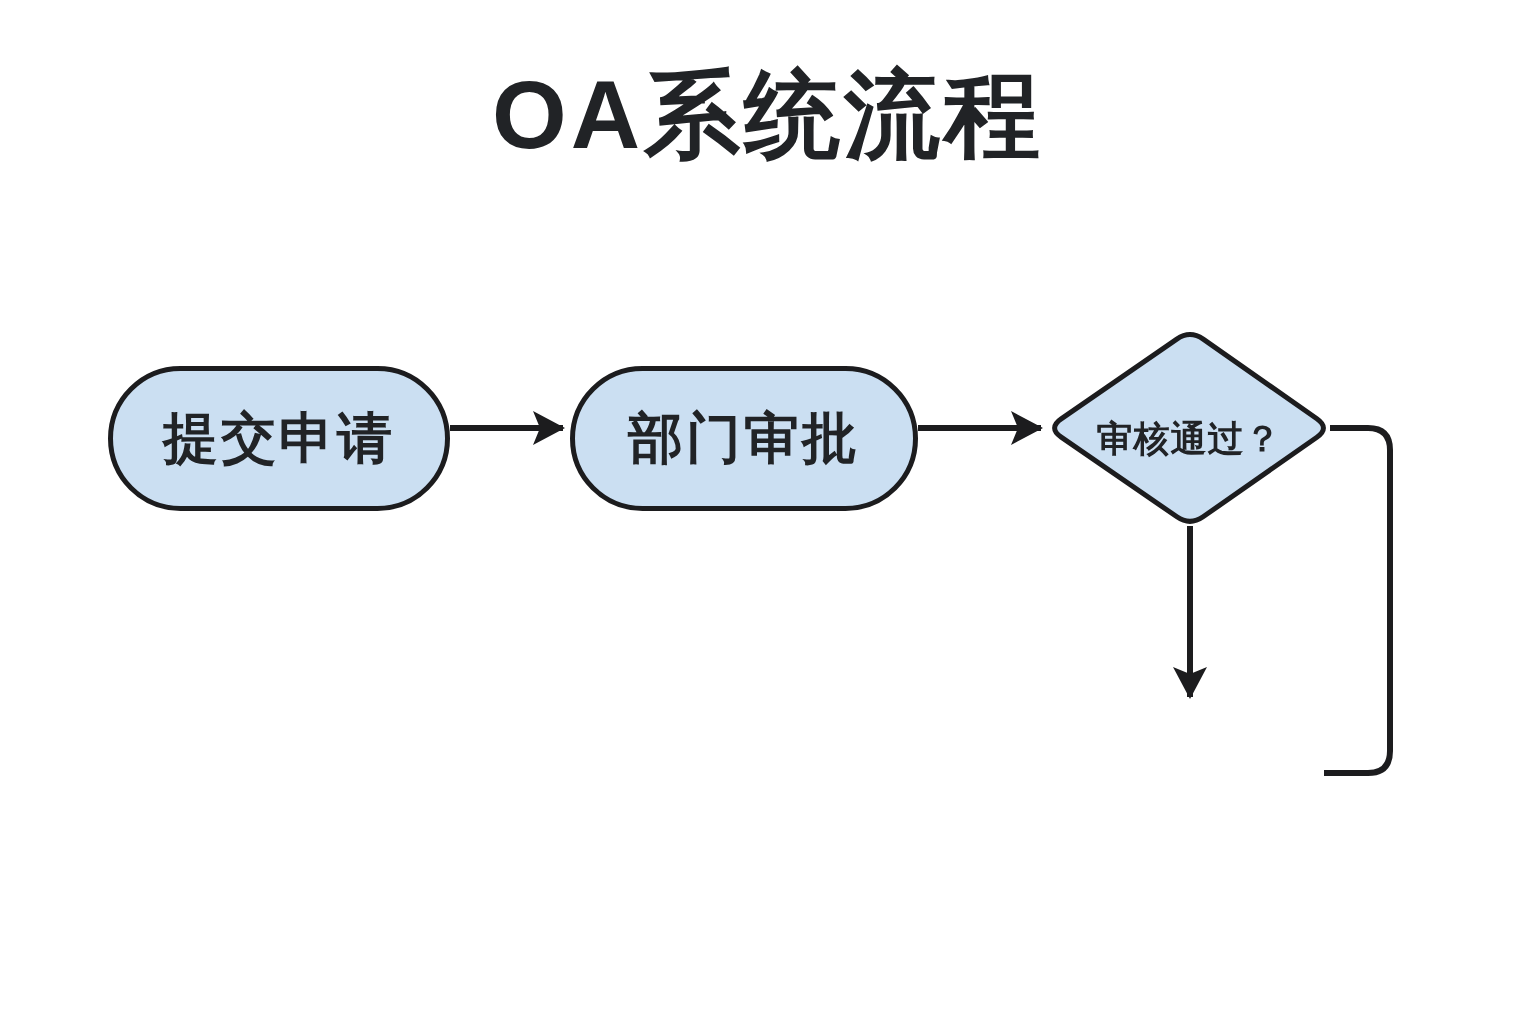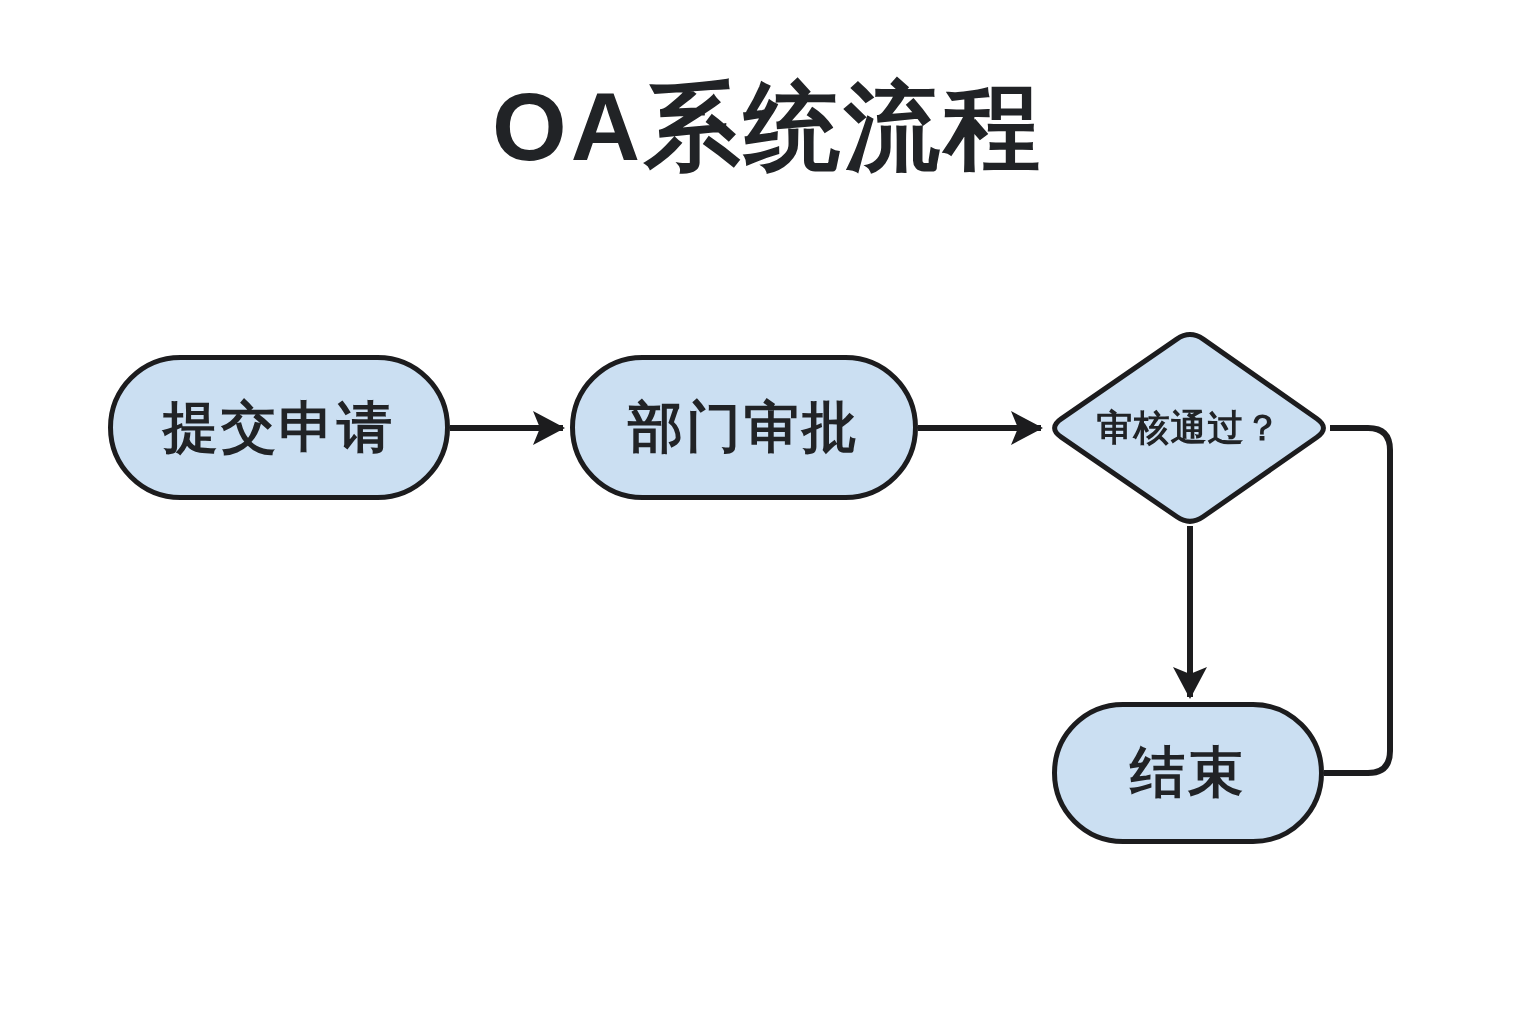--- a/index.html
+++ b/index.html
@@ -19,21 +19,21 @@
     width: 1536px;
     height: 1024px;
     background: var(--background);
     overflow: hidden;
   }
   .title {
     position: absolute;
     top: 52px;
     left: 0;
     right: 0;
-    margin: 12px;
+    margin: 0;
     text-align: center;
     font-size: 96px;
     font-weight: 900;
     letter-spacing: 4px;
     color: var(--text);
     z-index: 3;
   }
   .edges {
     position: absolute;
     left: 0;
@@ -58,20 +58,21 @@
     display: flex;
     align-items: center;
     justify-content: center;
     background: var(--node-fill);
     border: 5px solid var(--stroke);
     color: var(--text);
     font-weight: 800;
     letter-spacing: 3px;
     z-index: 2;
     text-align: center;
+    margin-top: 11px;
   }
   .pill { border-radius: 76px; }
   .node-submit   { left: 108px;  top: 355px; width: 342px; height: 145px; font-size: 55px; }
   .node-approval { left: 570px;  top: 355px; width: 348px; height: 145px; font-size: 55px; font-family: Liberation Serif, serif; }
   .node-end      { left: 1052px; top: 702px; width: 272px; height: 142px; font-size: 55px; }
   .node-decision-label {
     left: 1048px; top: 330px; width: 282px; height: 196px;
     background: transparent;
     border: none;
     font-size: 36px;
@@ -113,17 +114,14 @@
   </div>
 
   <div class="node pill node-approval">
     <span>部门审批</span>
   </div>
 
   <div class="node node-decision-label">
     <span>审核通过？</span>
   </div>
 
-  <div class="node pill node-end">
-    <span>结束</span>
-  </div>
 
 </div>
 
 </body></html>

